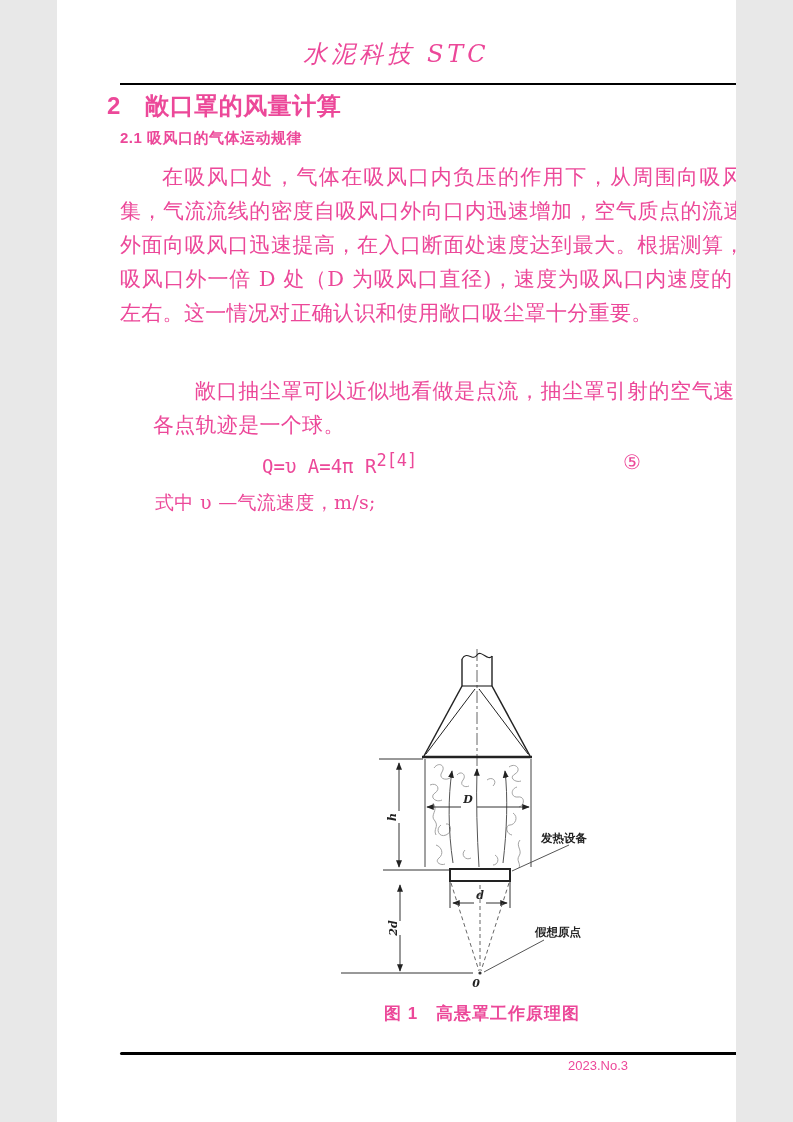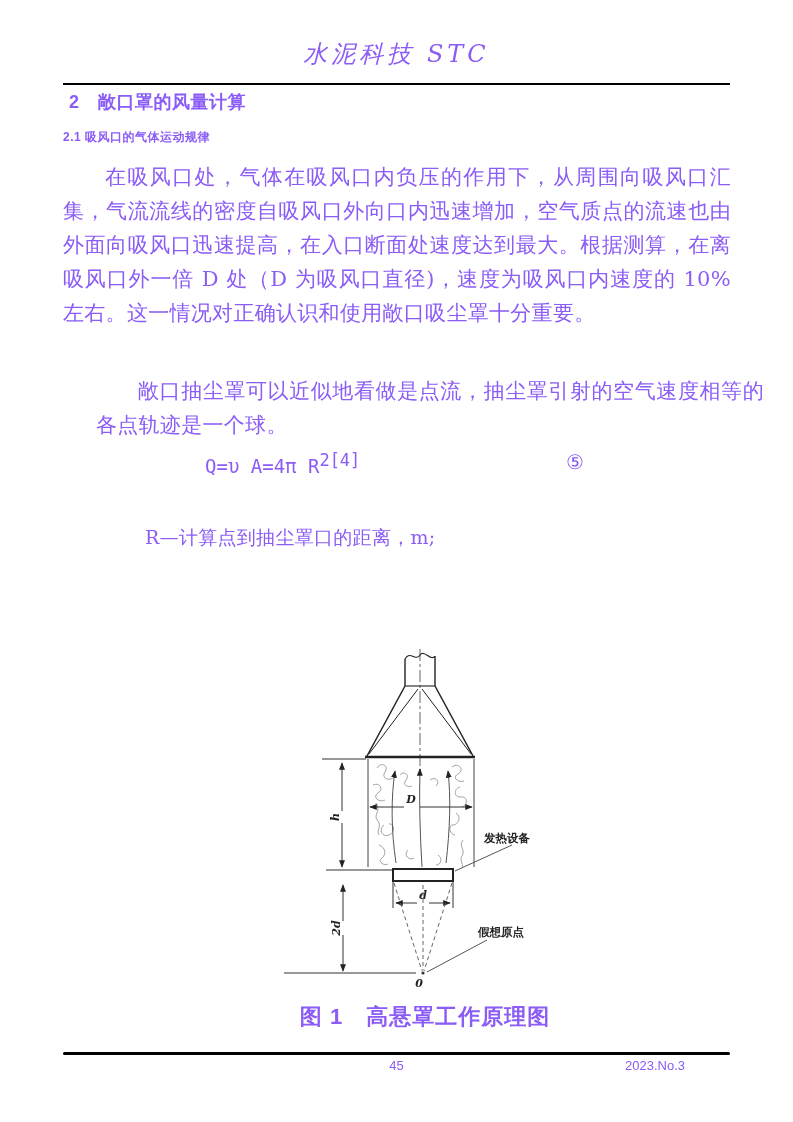--- a/index.html
+++ b/index.html
@@ -1,49 +1,49 @@
 <!DOCTYPE html>
 <html><head>
 <meta charset="utf-8">
 <style>
   html,body{margin:0;padding:0;background:#e8e8e8;}
   .page{
     position:relative;
-    width:793px;height:1122px;
+    width:679px;height:1122px;
     margin:0 auto;
     background:#ffffff;
     font-family:"DejaVu Serif","Liberation Serif",serif;
-    color:#8b5cf6;
+    color:#ec4899;
     overflow:hidden;
   }
   .abs{position:absolute;}
   .journal-title{
     top:38px;left:0;width:100%;
     text-align:center;
     font-style:italic;
     font-size:24px;
     letter-spacing:4px;
     font-weight:500;
   }
   .header-rule{
     top:83px;left:63px;width:667px;height:2px;
     background:#000;
   }
   .h2{
-    top:90px;left:69px;
-    font-family:"Liberation Sans","DejaVu Sans",sans-serif;
-    font-weight:700;font-size:18px;
+    top:90px;left:50px;
+    font-family:"Liberation Sans","DejaVu Sans",sans-serif;
+    font-weight:700;font-size:24px;
     letter-spacing:0.5px;
   }
   .h3-21{top:129px;}
   .h3-22{top:342px;}
   .h3{
     left:63px;position:absolute;
     font-family:"Liberation Sans","DejaVu Sans",sans-serif;
-    font-weight:700;font-size:12px;
+    font-weight:700;font-size:15px;
     letter-spacing:0.5px;
   }
   .body-para{
     left:63px;width:668px;
     font-size:21px;line-height:34px;
     text-align:justify;
     text-indent:2em;
     letter-spacing:0.3px;
   }
   .para1{top:160px;}
@@ -66,21 +66,21 @@
   .where-line sup{font-size:12px;}
   .wl-intro{top:490px;left:98px;}
   .wl-r{top:525px;left:145px;}
   .wl-q{top:560px;left:145px;}
   .wl-a{top:595px;left:145px;}
   .figure-wrap{top:645px;left:280px;width:280px;height:358px;}
   .figure-caption{
     top:1002px;left:280px;width:290px;
     text-align:center;
     font-family:"Liberation Sans","DejaVu Sans",sans-serif;
-    font-weight:700;font-size:22px;
+    font-weight:700;font-size:17px;
     letter-spacing:1px;
   }
   .footer-rule{
     top:1052px;left:63px;width:667px;height:3px;
     background:#000;border-radius:2px;
   }
   .footer-page{
     top:1058px;left:63px;width:667px;
     text-align:center;
     font-family:"Liberation Sans","DejaVu Sans",sans-serif;
@@ -113,21 +113,21 @@
   <div class="h3 h3-21">2.1 吸风口的气体运动规律</div>
 
   <div class="abs body-para para1">在吸风口处，气体在吸风口内负压的作用下，从周围向吸风口汇集，气流流线的密度自吸风口外向口内迅速增加，空气质点的流速也由外面向吸风口迅速提高，在入口断面处速度达到最大。根据测算，在离吸风口外一倍 D 处（D 为吸风口直径)，速度为吸风口内速度的 10%左右。这一情况对正确认识和使用敞口吸尘罩十分重要。</div>
 
 
   <div class="abs body-para para2">敞口抽尘罩可以近似地看做是点流，抽尘罩引射的空气速度相等的各点轨迹是一个球。</div>
 
   <div class="abs formula-line"><span>Q=υ A=4π R</span><sup>2[4]</sup></div>
   <div class="abs formula-number">⑤</div>
 
-  <div class="where-line wl-r">R—计算点到抽尘罩口的距离，m;</div>
+  <div class="where-line wl-intro">式中 υ —气流速度，m/s;</div>
 
   <div class="abs figure-wrap">
     <svg width="280" height="358" viewBox="0 0 280 358" xmlns="http://www.w3.org/2000/svg">
       <defs>
         <marker id="arr" viewBox="0 0 10 10" refX="9" refY="5" markerWidth="7.5" markerHeight="7.5" orient="auto">
           <path d="M0,1 L10,5 L0,9 z" fill="#222"></path>
         </marker>
       </defs>
 
       <path d="M140,4 L140,127" stroke="#555" stroke-width="0.9" fill="none" stroke-dasharray="12 3 3 3"></path>
@@ -216,16 +216,15 @@
       <text class="cnlabel" x="204" y="197">发热设备</text>
 
       <path d="M207,295 L147,327" stroke="#555" stroke-width="1" fill="none"></path>
       <text class="cnlabel" x="198" y="291">假想原点</text>
     </svg>
   </div>
 
   <div class="abs figure-caption">图 1　高悬罩工作原理图</div>
 
   <div class="abs footer-rule"></div>
-  <div class="abs footer-page">45</div>
   <div class="abs footer-issue">2023.No.3</div>
 
 </div>
 
 </body></html>

